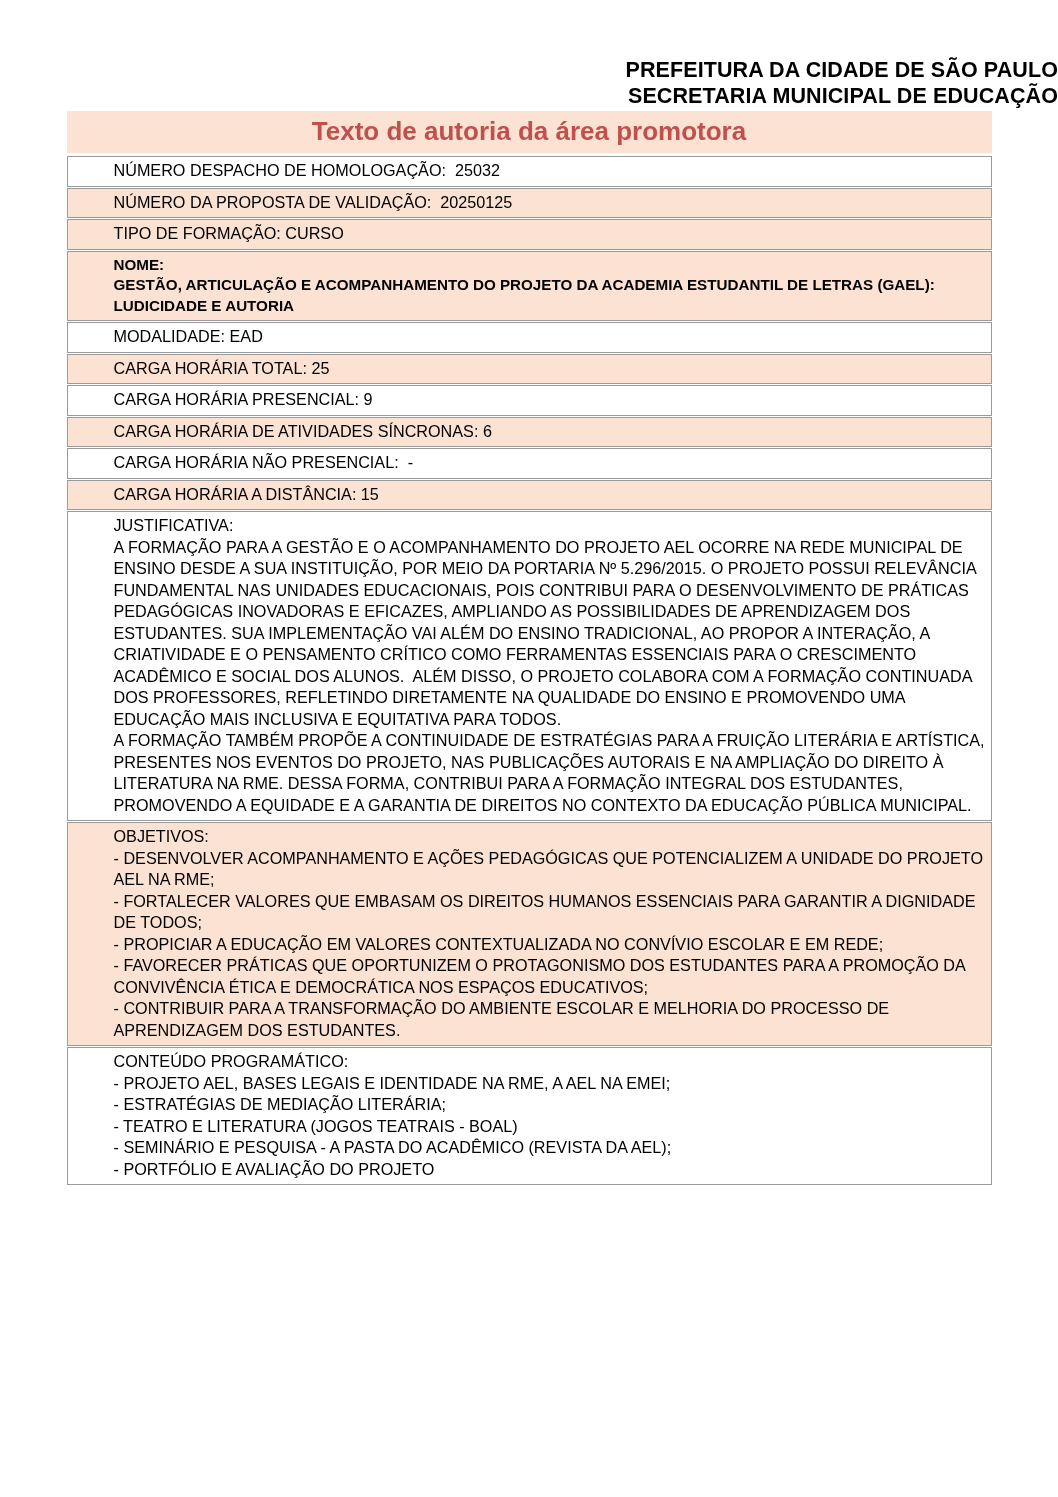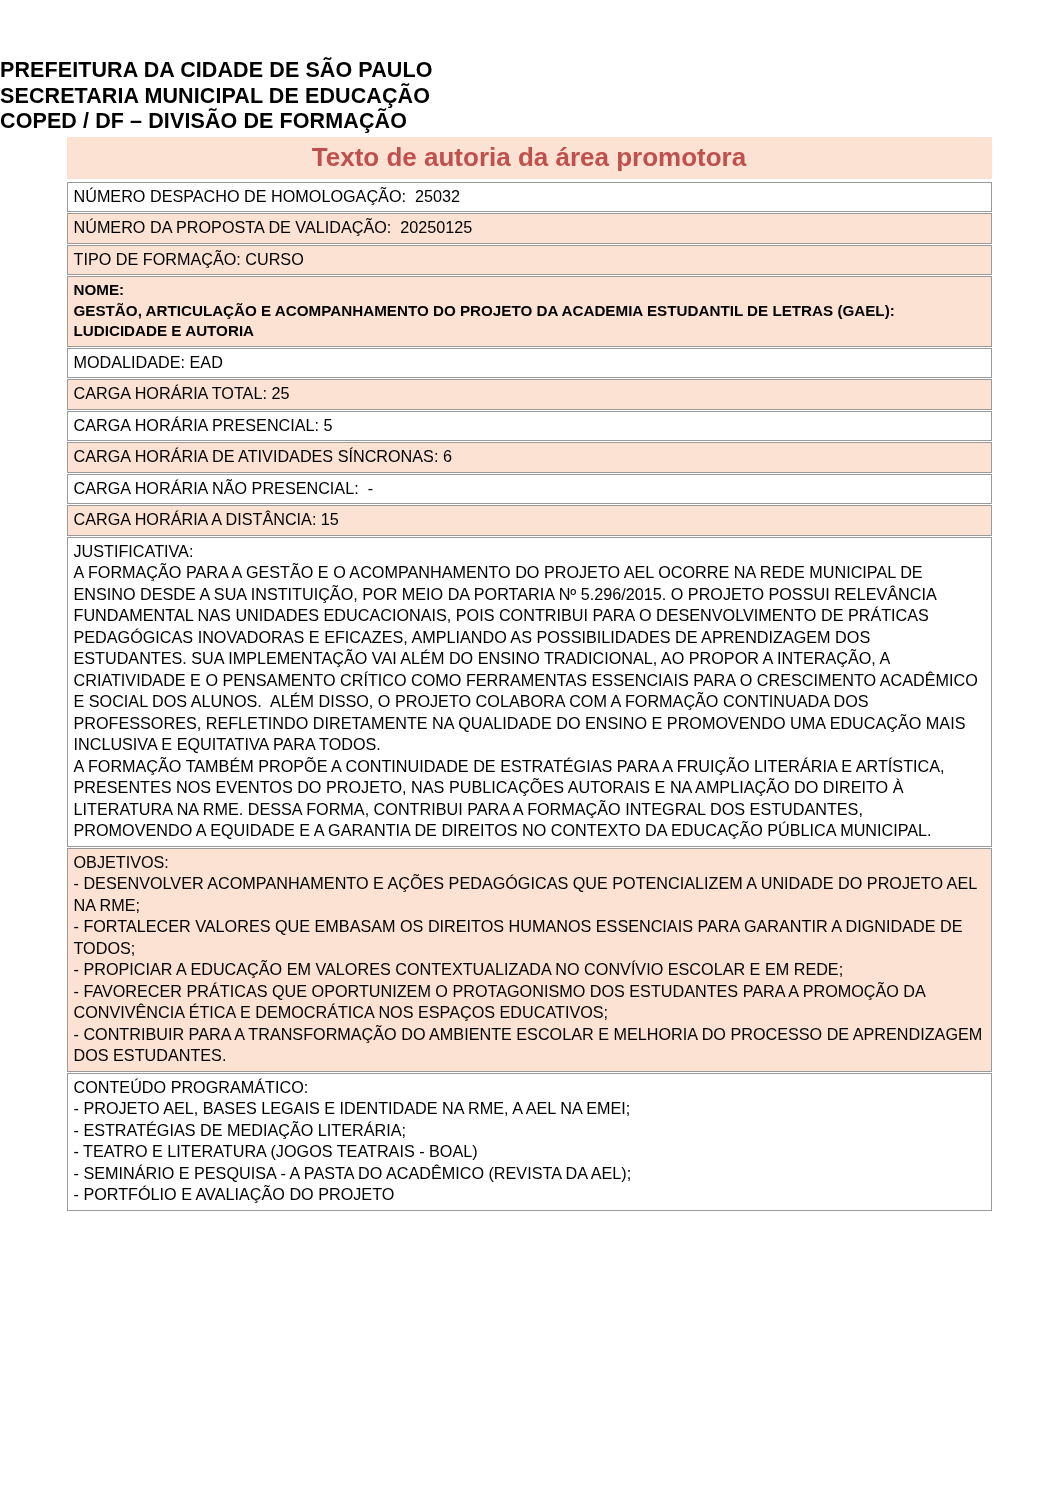--- a/index.html
+++ b/index.html
@@ -17,21 +17,21 @@
   .page {
     position: relative;
     width: 1058px;
     height: 1497px;
     box-sizing: border-box;
     padding: 0;
   }
   
   .doc-header {
     padding-top: 58px;
-    text-align: left;
+    text-align: right;
   }
   .doc-header .hline {
     font-weight: bold;
     font-size: 21.5px;
     line-height: 25.5px;
     letter-spacing: 0.1px;
     white-space: nowrap;
   }
   .doc-header .hline.big {
     font-size: 23.5px;
@@ -67,31 +67,30 @@
     background: #ffffff;
   }
   .tbl tr.shaded td {
     background: #FBE2D2;
   }
   .tbl td.bold {
     font-weight: bold;
     font-size: 15.2px;
     line-height: 20.5px;
   }
-  .cellline { display: block; white-space: pre-wrap; }
+  .cellline { display: block; white-space: pre-wrap; margin-left: 40px; }
 </style>
 </head>
 <body>
 
 <div class="page">
 
   <div class="doc-header">
     <div class="hline">PREFEITURA DA CIDADE DE SÃO PAULO</div>
     <div class="hline">SECRETARIA MUNICIPAL DE EDUCAÇÃO</div>
-    <div class="hline">COPED / DF – DIVISÃO DE FORMAÇÃO</div>
   </div>
 
   <div class="banner">
     <span class="banner-text">Texto de autoria da área promotora</span>
   </div>
 
   <table class="tbl">
     <tbody>
         <tr>
           <td>
@@ -120,21 +119,21 @@
             <span class="cellline">MODALIDADE: EAD</span>
           </td>
         </tr>
         <tr class="shaded">
           <td>
             <span class="cellline">CARGA HORÁRIA TOTAL: 25</span>
           </td>
         </tr>
         <tr>
           <td>
-            <span class="cellline">CARGA HORÁRIA PRESENCIAL: 5</span>
+            <span class="cellline">CARGA HORÁRIA PRESENCIAL: 9</span>
           </td>
         </tr>
         <tr class="shaded">
           <td>
             <span class="cellline">CARGA HORÁRIA DE ATIVIDADES SÍNCRONAS: 6</span>
           </td>
         </tr>
         <tr>
           <td>
             <span class="cellline">CARGA HORÁRIA NÃO PRESENCIAL:  -</span>

